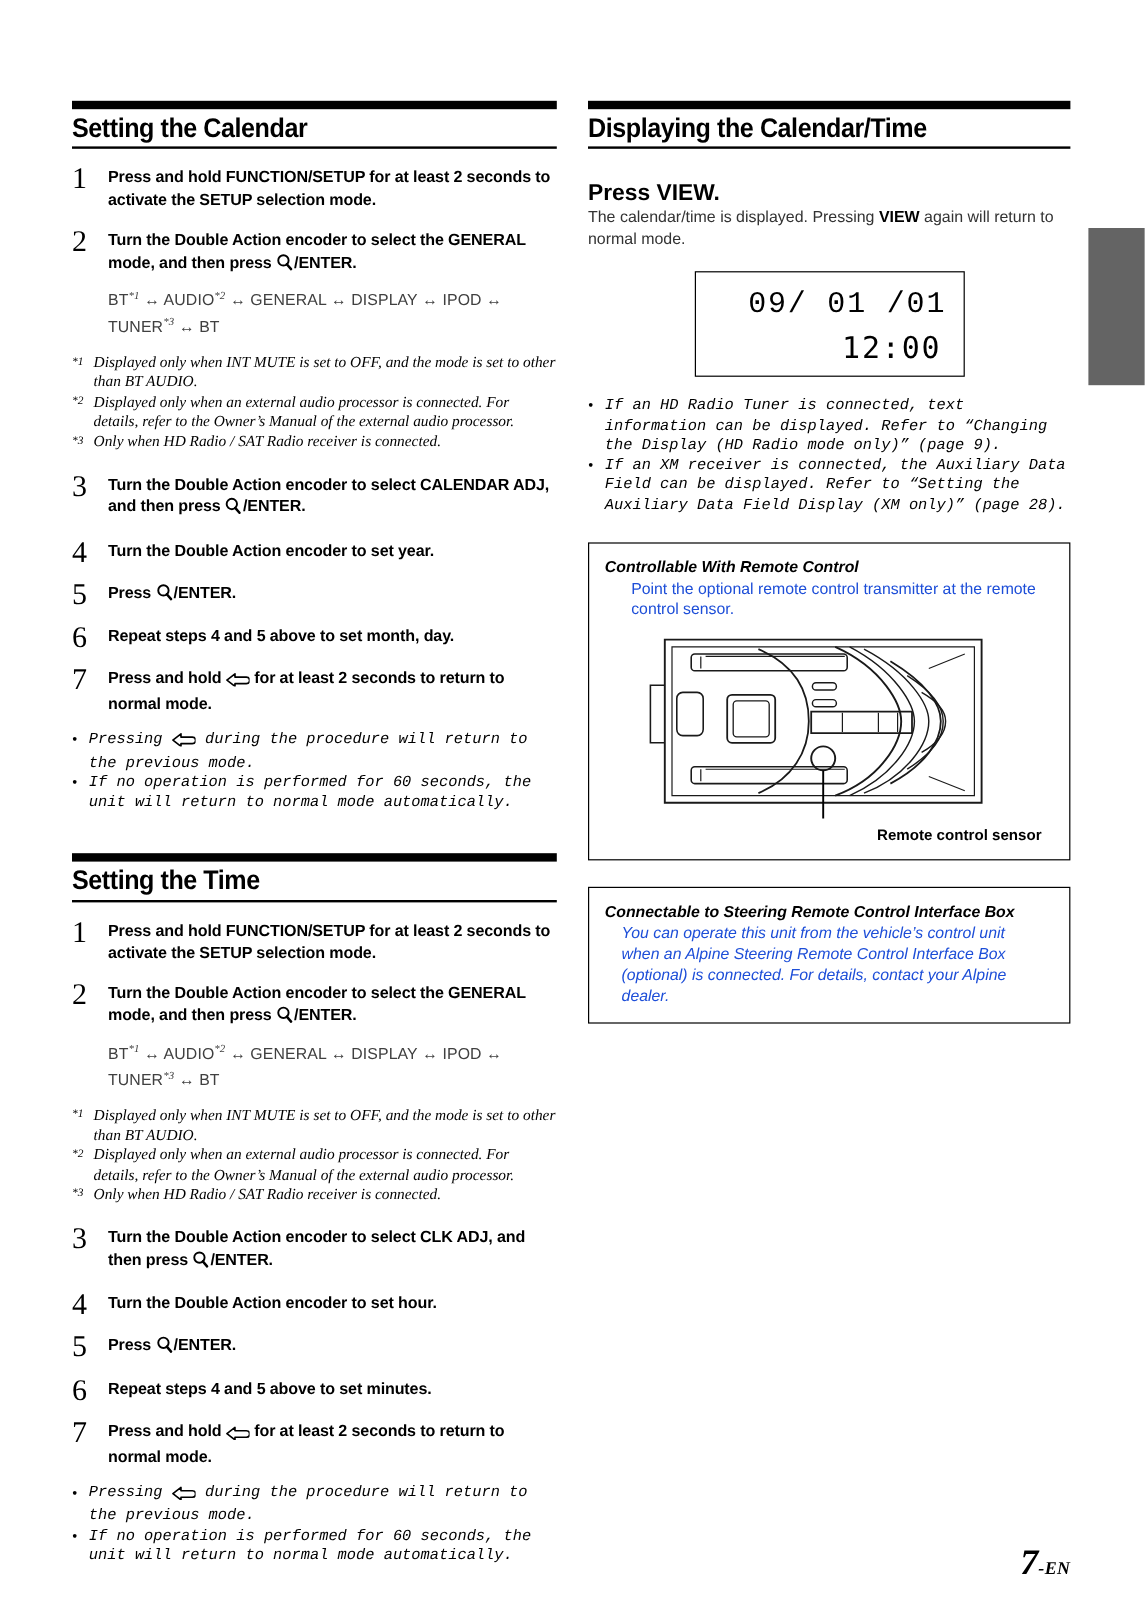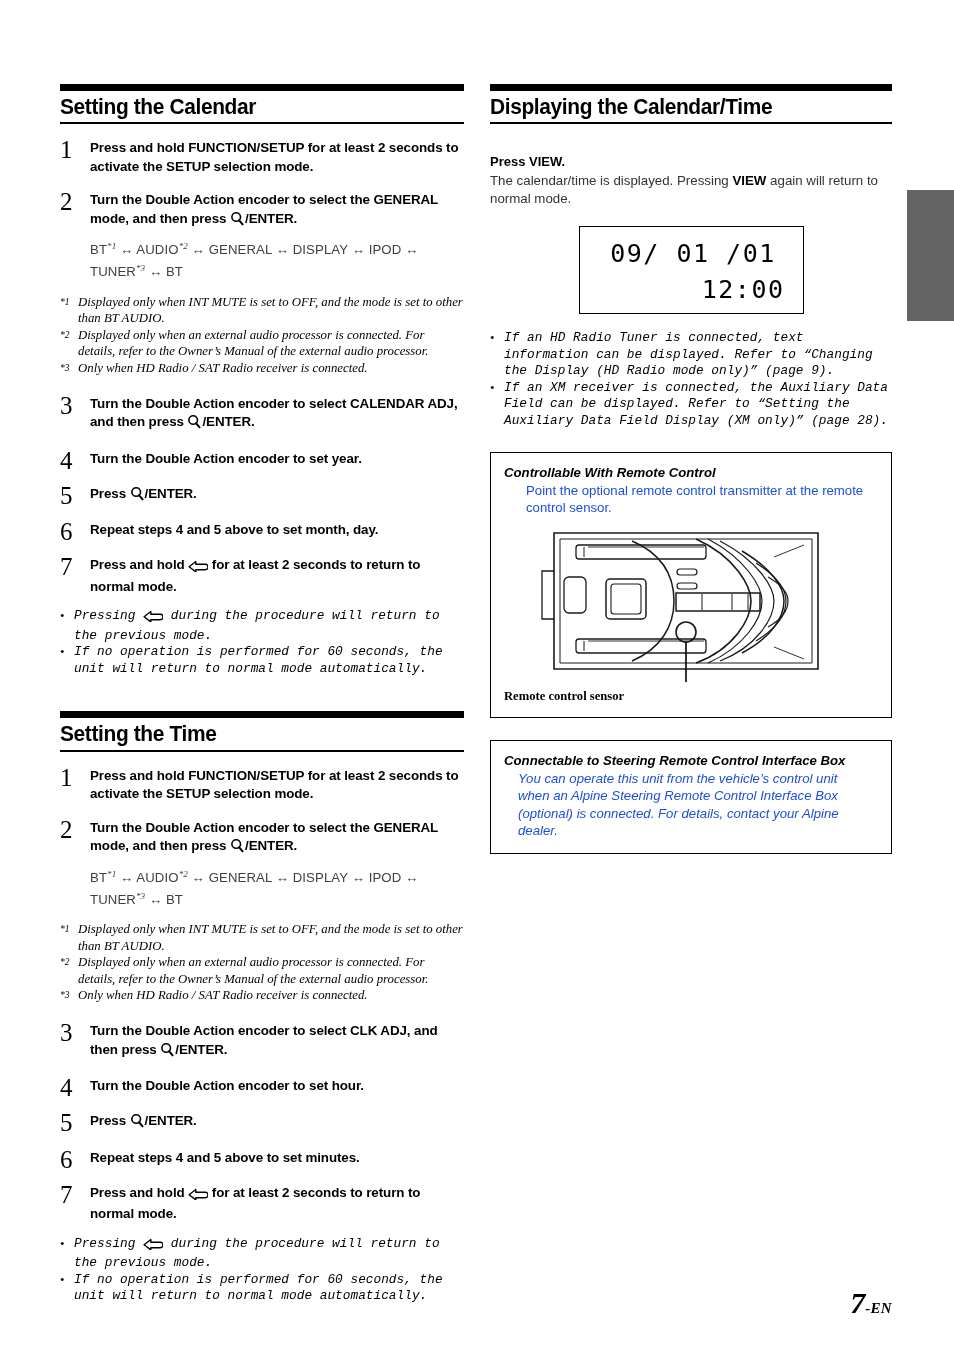--- a/index.html
+++ b/index.html
@@ -145,21 +145,21 @@
     flex: 0 0 14px;
     font-size: 13px;
     font-style: normal;
   }
   .note-text { flex: 1 1 auto; font-family: Liberation Mono, monospace; }
 
   
   .lead-bold {
     font-family: "Liberation Sans", sans-serif;
     font-weight: bold;
-    font-size: 13px;
+    font-size: 19px;
     line-height: 19px;
     margin-top: 28px;
   }
   .lead-body {
     font-family: "Liberation Sans", sans-serif;
     font-size: 13.3px;
     line-height: 18px;
     color: #333;
     margin-top: 1px;
   }
@@ -175,21 +175,21 @@
     width: 225px;
     height: 88px;
     border: 1.6px solid #000;
     box-sizing: border-box;
     padding: 9px 14px 0 14px;
     font-family: "DejaVu Sans Mono", monospace;
     font-size: 25px;
     line-height: 36px;
     letter-spacing: 1.5px;
   }
-  .lcd .l1 { text-align: center; padding-left: 4px; }
+  .lcd .l1 { text-align: right; padding-left: 4px; font-family: Liberation Mono, monospace; }
   .lcd .l2 { text-align: right; padding-right: 4px; }
 
   
   .framed {
     border: 1.4px solid #000;
     box-sizing: border-box;
     padding: 11px 23px 13px 13px;
     margin-top: 22px;
     position: relative;
   }
@@ -213,22 +213,22 @@
     margin-left: 14px;
   }
 
   
   .illus {
     margin-top: 10px;
     display: flex;
     justify-content: center;
   }
   .caption {
-    text-align: left;
-    font-family: Liberation Serif, serif;
+    text-align: right;
+    font-family: Liberation Sans, sans-serif;
     font-weight: bold;
     font-size: 12.6px;
     margin-top: 2px;
   }
 
   
   .ico {
     display: inline-block;
     vertical-align: -3px;
   }

